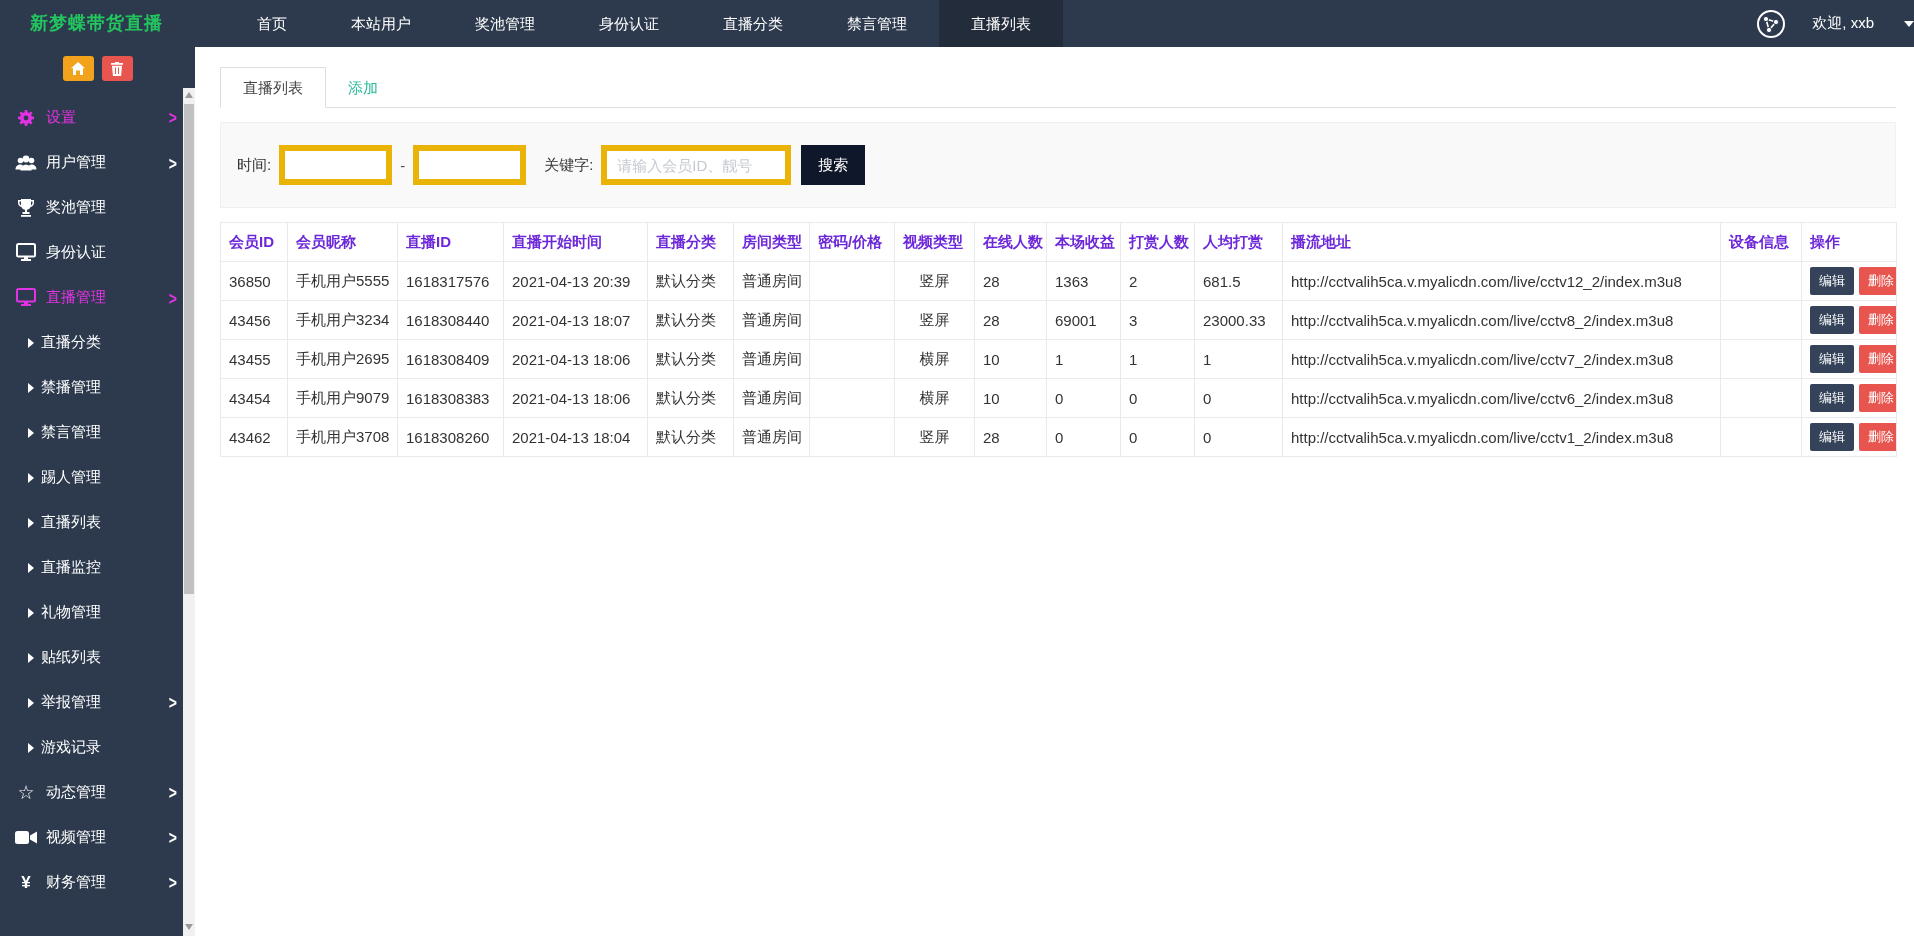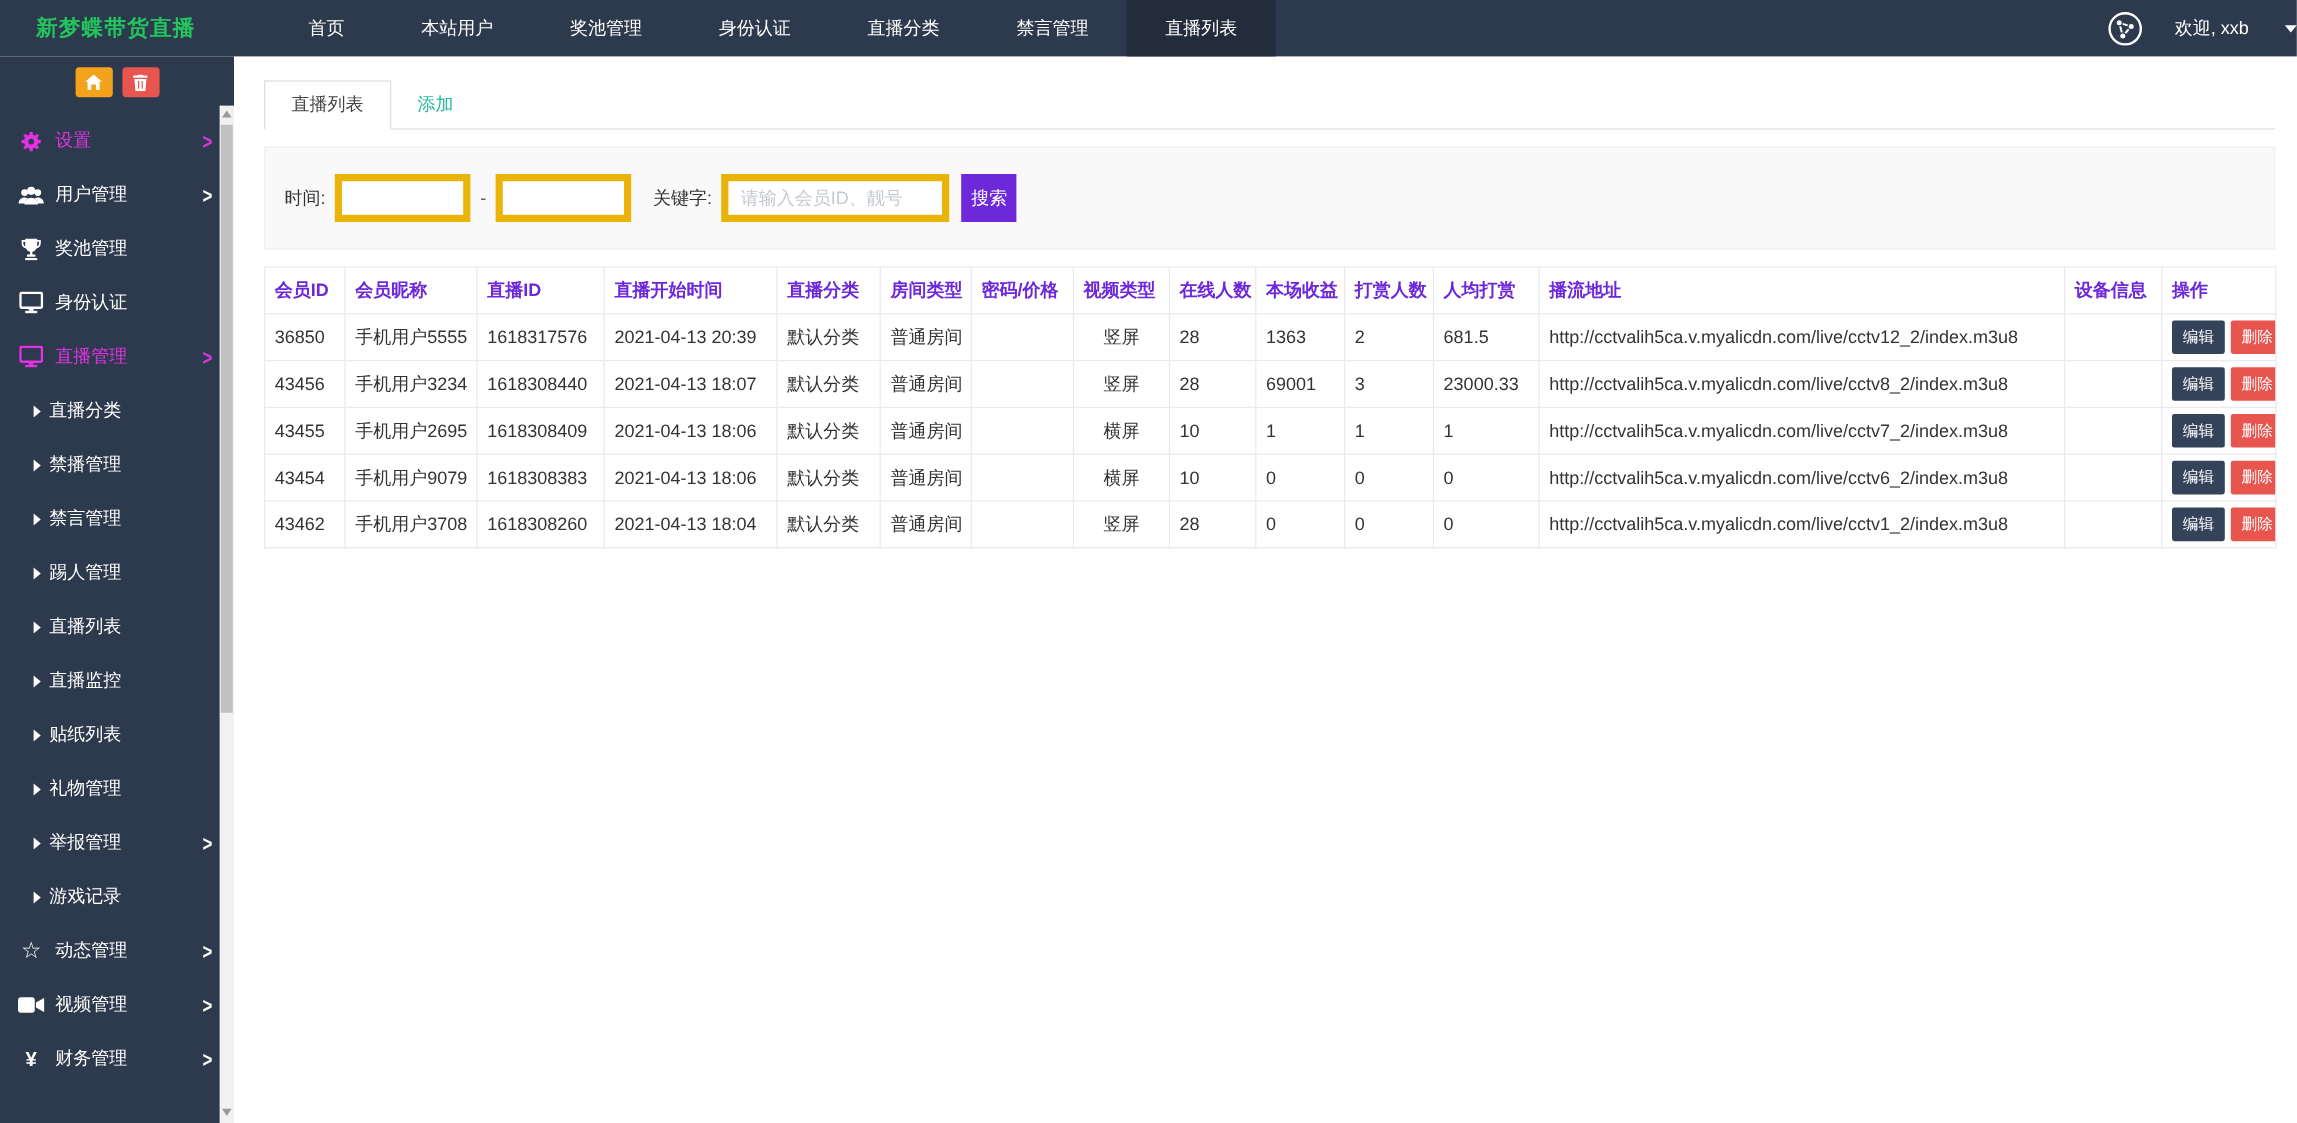--- a/index.html
+++ b/index.html
@@ -68,21 +68,21 @@
   .filter-bar { margin-top:14px; background:#f9f9f9; border:1px solid #f0f0f0;
     height:86px; display:flex; align-items:center; padding-left:16px; font-size:15px; color:#333; }
   .filter-bar label { margin-right:8px; white-space:nowrap; }
   .filter-bar input { height:40px; border:6px solid #eab308; background:#fff;
     font-size:15px; padding:0 10px; outline:none; font-family:inherit; }
   .inp-date { width:113px; }
   .dash { margin:0 8px; color:#555; }
   .kw-label { margin-left:18px; }
   .inp-keyword { width:190px; }
   .inp-keyword::placeholder { color:#c4c9d0; }
-  .btn-search { margin-left:10px; height:40px; width:46px; background:#6d28d9;
+  .btn-search { margin-left:10px; height:40px; width:64px; background:#0f172a;
     color:#fff; border:none; font-size:15px; cursor:pointer; font-family:inherit; }
 
   
   .live-table { margin-top:14px; border-collapse:collapse; table-layout:fixed; width:1676px; }
   .live-table th, .live-table td { border:1px solid #e9e9ee; font-size:15px;
     padding:0 8px; height:39px; text-align:left; white-space:nowrap; overflow:hidden; }
   .live-table th { color:#6d28d9; font-weight:bold; background:#fff; }
   .live-table td { color:#333; }
   .live-table td.center { text-align:center; }
   .btn-edit, .btn-del { border:none; color:#fff; font-size:13px; padding:5px 9px;
@@ -221,25 +221,25 @@
       <div class="menu-item sub">
         <span class="tri"></span>
         <span class="mlabel">直播列表</span>
       </div>
       <div class="menu-item sub">
         <span class="tri"></span>
         <span class="mlabel">直播监控</span>
       </div>
       <div class="menu-item sub">
         <span class="tri"></span>
+        <span class="mlabel">礼物管理</span>
+      </div>
+      <div class="menu-item sub">
+        <span class="tri"></span>
         <span class="mlabel">贴纸列表</span>
-      </div>
-      <div class="menu-item sub">
-        <span class="tri"></span>
-        <span class="mlabel">礼物管理</span>
       </div>
       <div class="menu-item sub">
         <span class="tri"></span>
         <span class="mlabel">举报管理</span>
         <span class="chev">&gt;</span>
       </div>
       <div class="menu-item sub">
         <span class="tri"></span>
         <span class="mlabel">游戏记录</span>
       </div>

